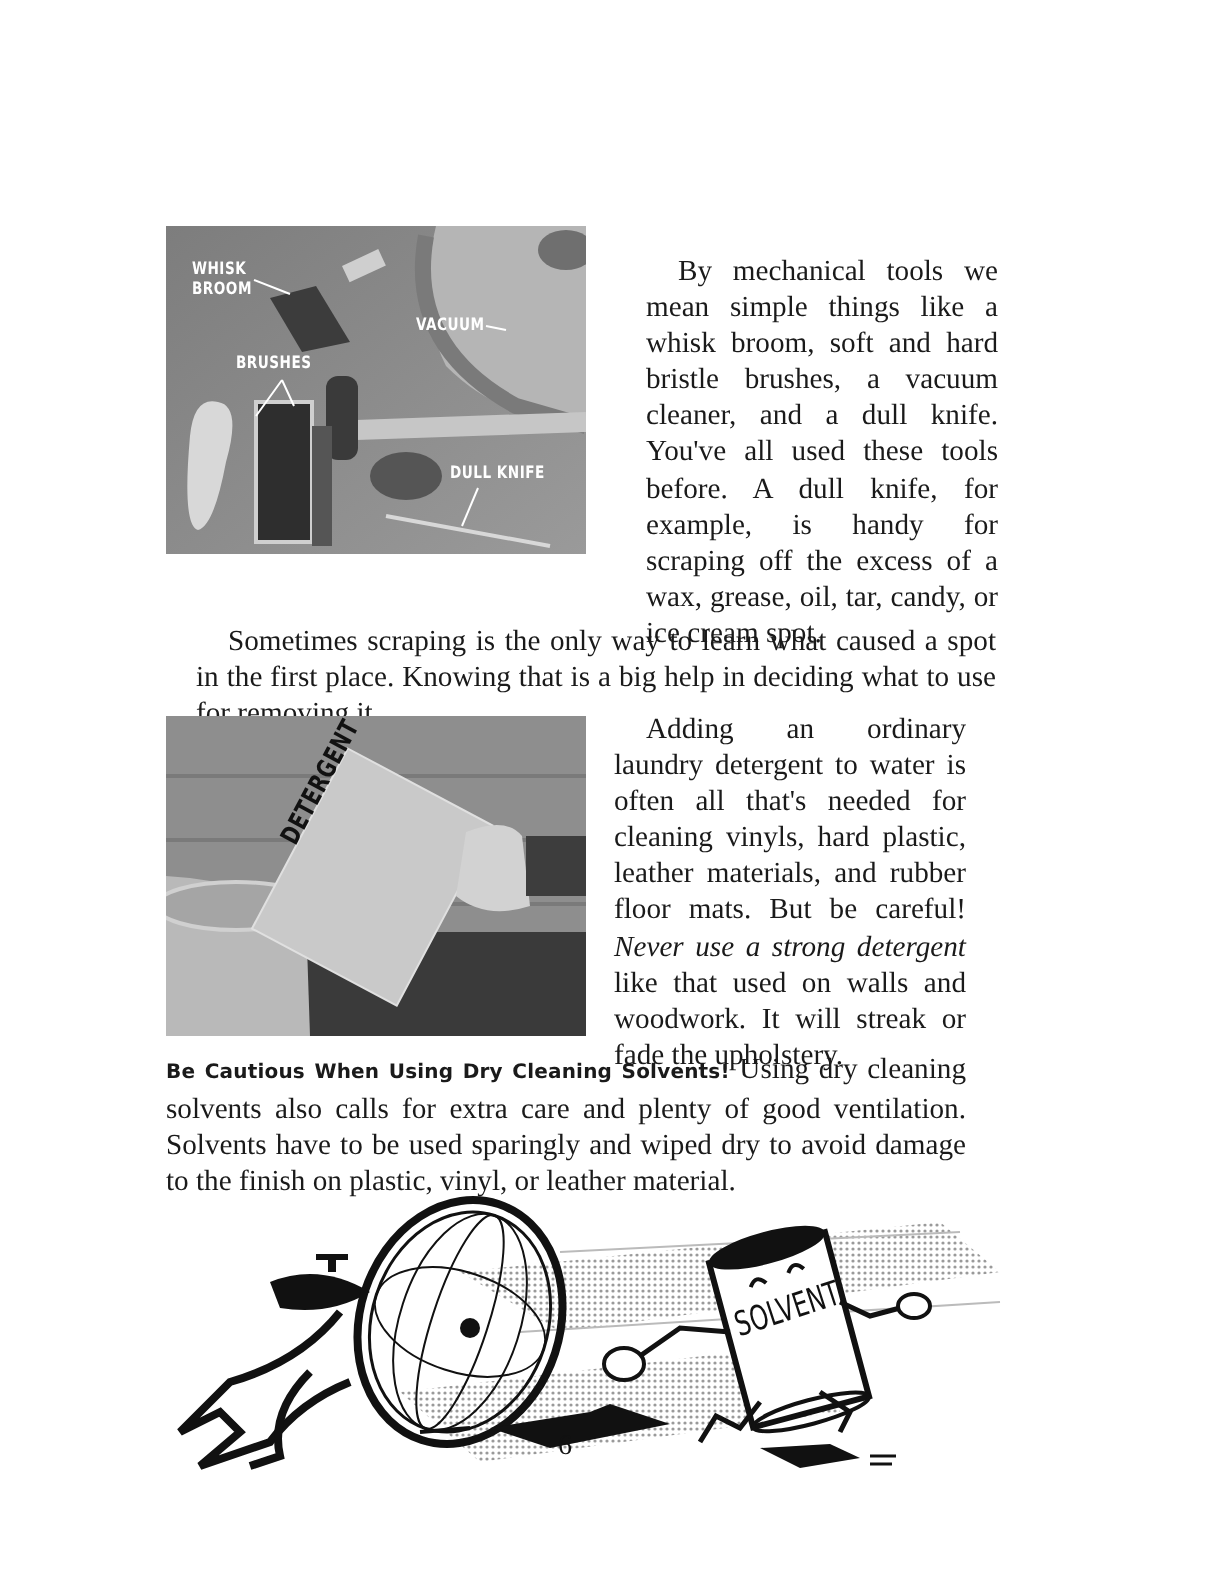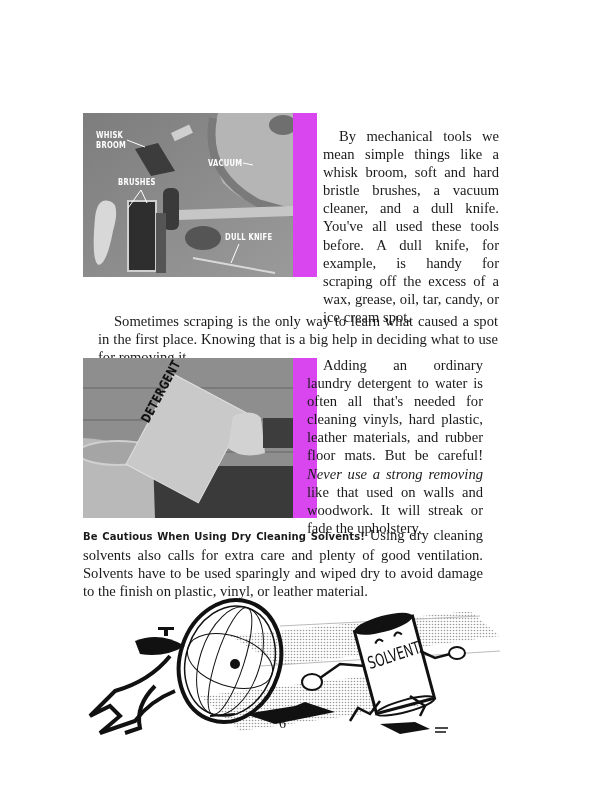--- a/index.html
+++ b/index.html
@@ -9,21 +9,21 @@
     }
     .serif { font-family: "Liberation Serif", "DejaVu Serif", serif; font-size: 14.6px; line-height: 18.1px; }
     .side-text {
       position: absolute; left: 307px; width: 176px; text-align: justify; text-align-last: left;
     }
     .full-text {
       position: absolute; left: 83px; width: 400px; text-align: justify; text-align-last: left;
     }
     .indent { text-indent: 16px; }
     .photo {
-      position: absolute; left: 83px; width: 234px; overflow: hidden; background: #d946ef;
+      position: absolute; left: 83px; width: 210px; overflow: hidden; background: #d946ef;
     }
     .photo svg { display: block; }
     .label {
       position: absolute; font-family: "DejaVu Sans", "Liberation Sans", sans-serif;
       font-weight: bold; font-size: 8.5px; color: #ffffff; letter-spacing: 0.3px;
       line-height: 10px; transform: scaleX(0.8); transform-origin: left top;
     }
     .heading-run {
       font-family: "DejaVu Sans", "Liberation Sans", sans-serif; font-weight: bold;
       font-size: 10px; letter-spacing: 0.1px;
@@ -97,21 +97,21 @@
       <rect x="62" y="28" width="82" height="102" fill="#c9c9c9" stroke="#e0e0e0" stroke-width="1"></rect>
     </g>
 
     <path d="M150 58 Q170 50 178 60 L182 95 Q160 102 145 90 Z" fill="#d2d2d2"></path>
     <rect x="180" y="60" width="30" height="30" fill="#3d3d3d"></rect>
   </svg>
   <span style="position:absolute;left:55px;top:60px;font-family:'DejaVu Sans',sans-serif;font-weight:bold;font-size:13px;color:#111;transform:rotate(-62deg) scaleX(0.75);transform-origin:left top;letter-spacing:0.5px;">DETERGENT</span>
 </div>
 
 <p class="serif side-text indent" style="top:356px;margin:0;">
-  <span>Adding an ordinary laundry detergent to water is often all that's needed for cleaning vinyls, hard plastic, leather materials, and rubber floor mats. But be careful! </span><em>Never use a strong removing</em><span> like that used on walls and woodwork. It will streak or fade the upholstery.</span>
+  <span>Adding an ordinary laundry detergent to water is often all that's needed for cleaning vinyls, hard plastic, leather materials, and rubber floor mats. But be careful! </span><em>Never use a strong detergent</em><span> like that used on walls and woodwork. It will streak or fade the upholstery.</span>
 </p>
 
 <p class="serif full-text" style="top:526px;margin:0;">
   <span class="heading-run">Be Cautious When Using Dry Cleaning Solvents!</span><span> Using dry cleaning solvents also calls for extra care and plenty of good ventilation. Solvents have to be used sparingly and wiped dry to avoid damage to the finish on plastic, vinyl, or leather material.</span>
 </p>
 
 <div class="illus">
   <svg width="440" height="150" viewBox="0 0 440 150">
     <defs>
       <pattern id="dots" width="3" height="3" patternUnits="userSpaceOnUse">

